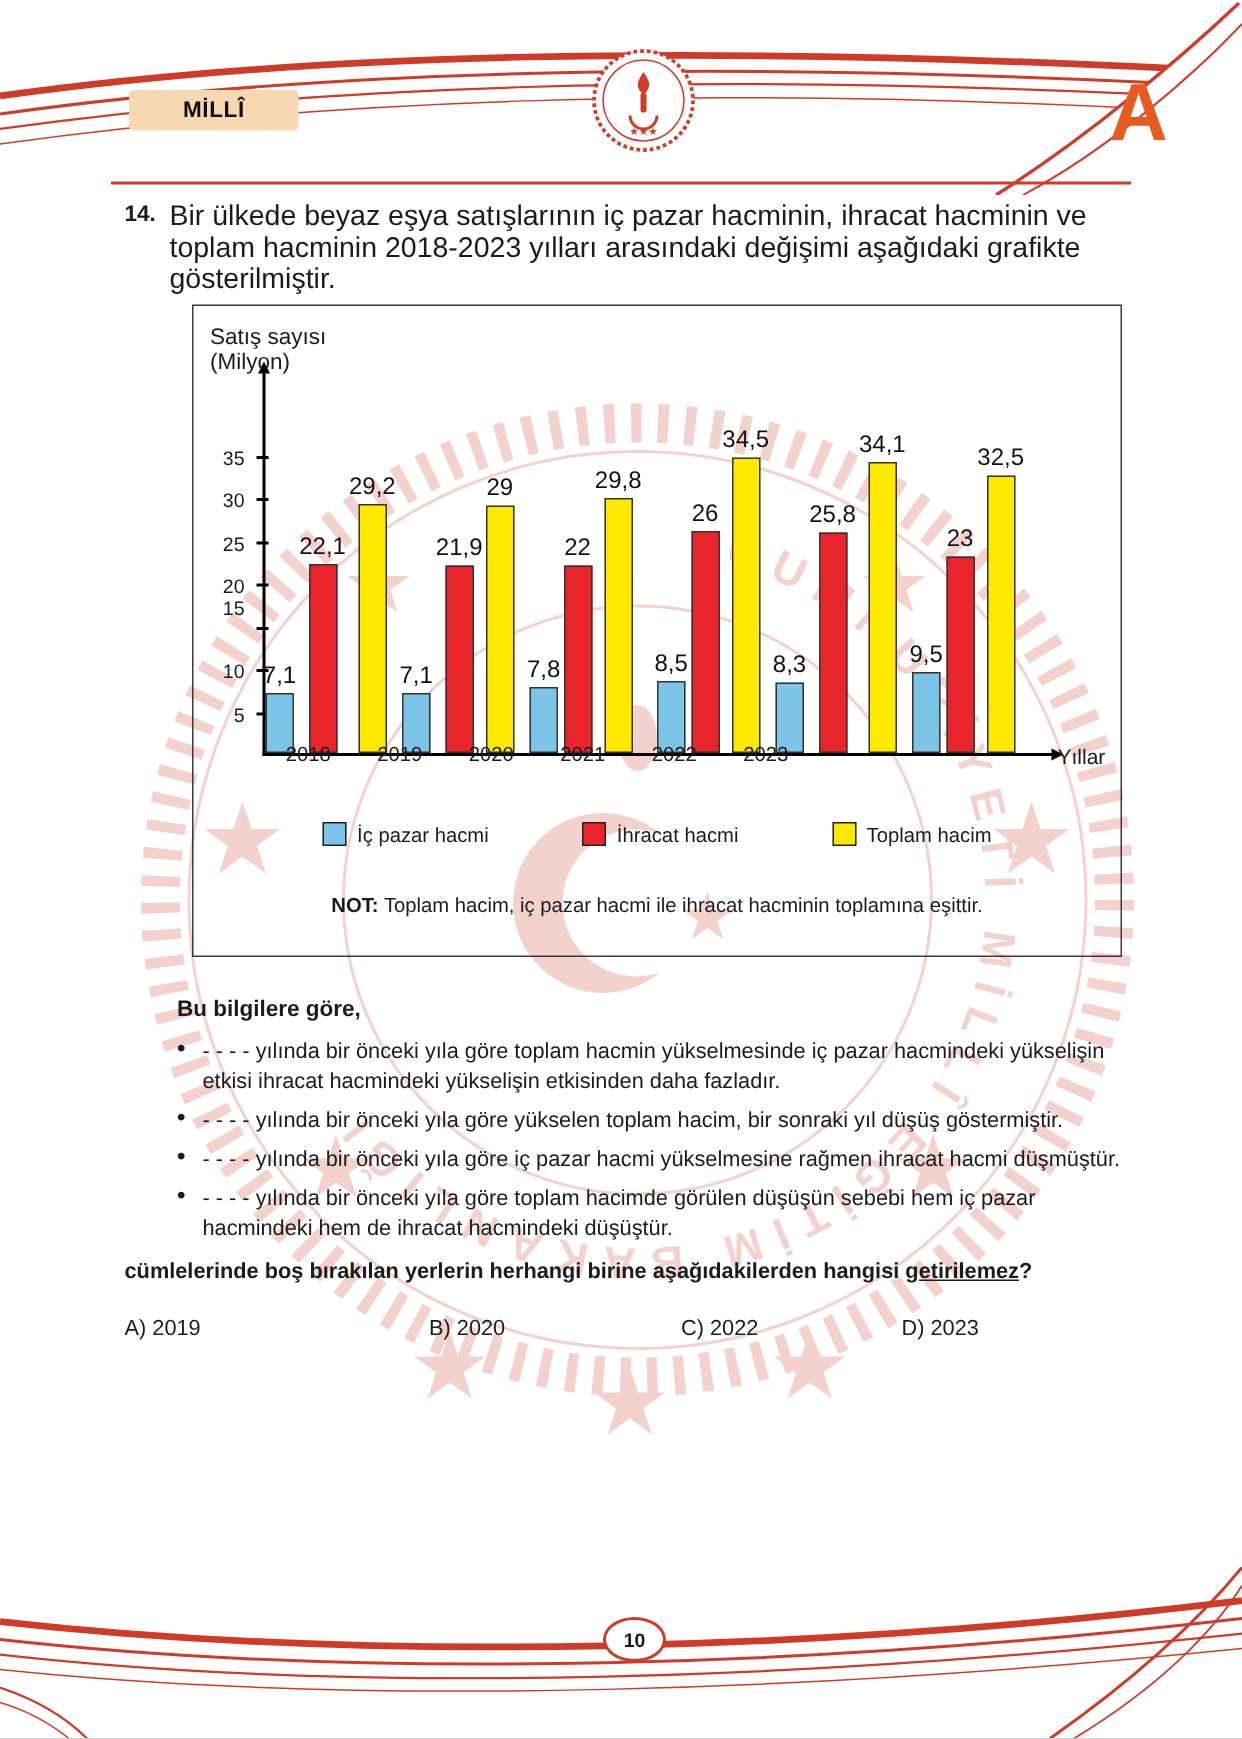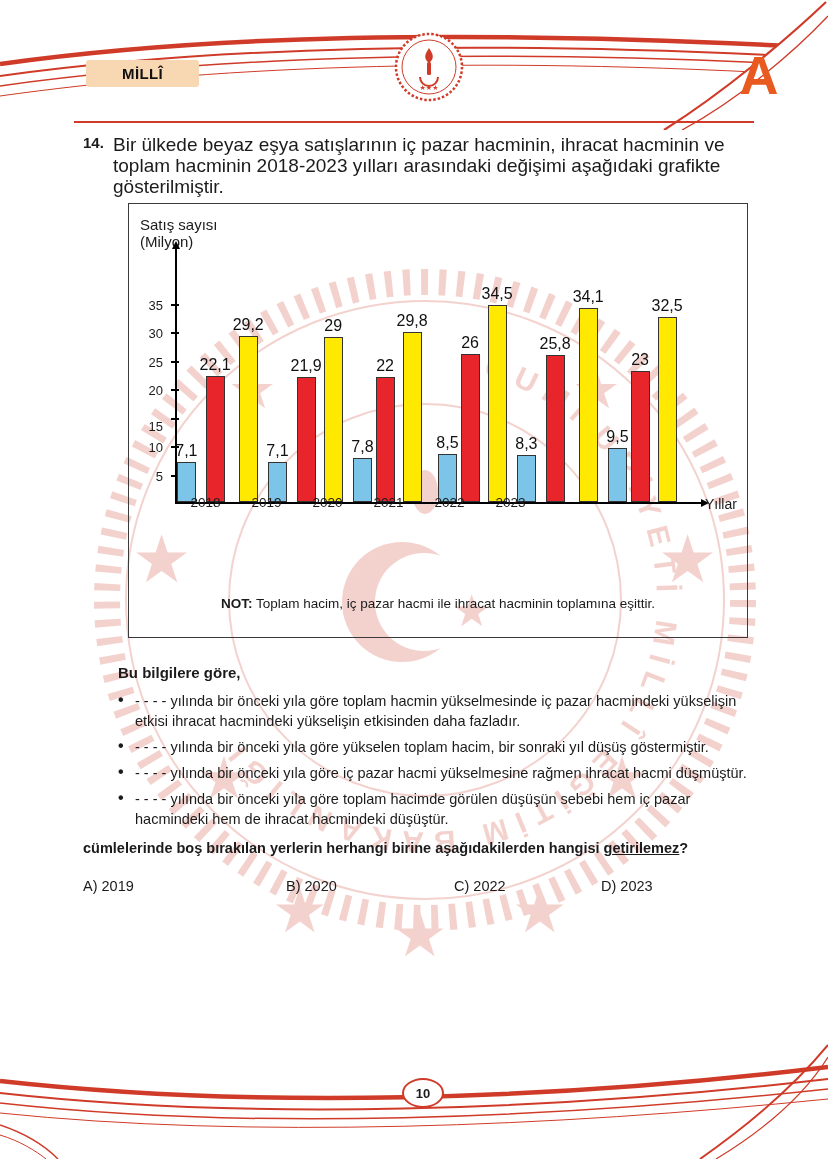--- a/index.html
+++ b/index.html
@@ -162,21 +162,21 @@
       <div>Satış sayısı</div>
       <div>(Milyon)</div>
     </div>
 
     <div class="plot-area">
       <div class="y-ticks">
           <div class="tick-label" style="bottom: 20.5px;">5</div>
           <div class="tick-mark" style="bottom: 27.5px;"></div>
           <div class="tick-label" style="bottom: 49px;">10</div>
           <div class="tick-mark" style="bottom: 56px;"></div>
-          <div class="tick-label" style="bottom: 70px;">15</div>
+          <div class="tick-label" style="bottom: 91px;">15</div>
           <div class="tick-mark" style="bottom: 84.5px;"></div>
           <div class="tick-label" style="bottom: 106px;">20</div>
           <div class="tick-mark" style="bottom: 113px;"></div>
           <div class="tick-label" style="bottom: 134.5px;">25</div>
           <div class="tick-mark" style="bottom: 141.5px;"></div>
           <div class="tick-label" style="bottom: 163px;">30</div>
           <div class="tick-mark" style="bottom: 170px;"></div>
           <div class="tick-label" style="bottom: 191.5px;">35</div>
           <div class="tick-mark" style="bottom: 198.5px;"></div>
         </div>
@@ -275,20 +275,34 @@
     <div class="year-labels">
         <div class="year-label">2018</div>
         <div class="year-label">2019</div>
         <div class="year-label">2020</div>
         <div class="year-label">2021</div>
         <div class="year-label">2022</div>
         <div class="year-label">2023</div>
       </div>
     <div class="x-axis-title">Yıllar</div>
 
+    <div class="chart-legend">
+        <div class="legend-item">
+          <span class="legend-swatch" style="background: rgb(124, 196, 232);"></span>
+          <span>İç pazar hacmi</span>
+        </div>
+        <div class="legend-item">
+          <span class="legend-swatch" style="background: rgb(232, 37, 43);"></span>
+          <span>İhracat hacmi</span>
+        </div>
+        <div class="legend-item">
+          <span class="legend-swatch" style="background: rgb(255, 233, 0);"></span>
+          <span>Toplam hacim</span>
+        </div>
+      </div>
 
     <div class="chart-note">
       <b>NOT:</b>
       <span>Toplam hacim, iç pazar hacmi ile ihracat hacminin toplamına eşittir.</span>
     </div>
   </div>
 
   <div class="lead-text">Bu bilgilere göre,</div>
 
   <div class="bullet-list">

